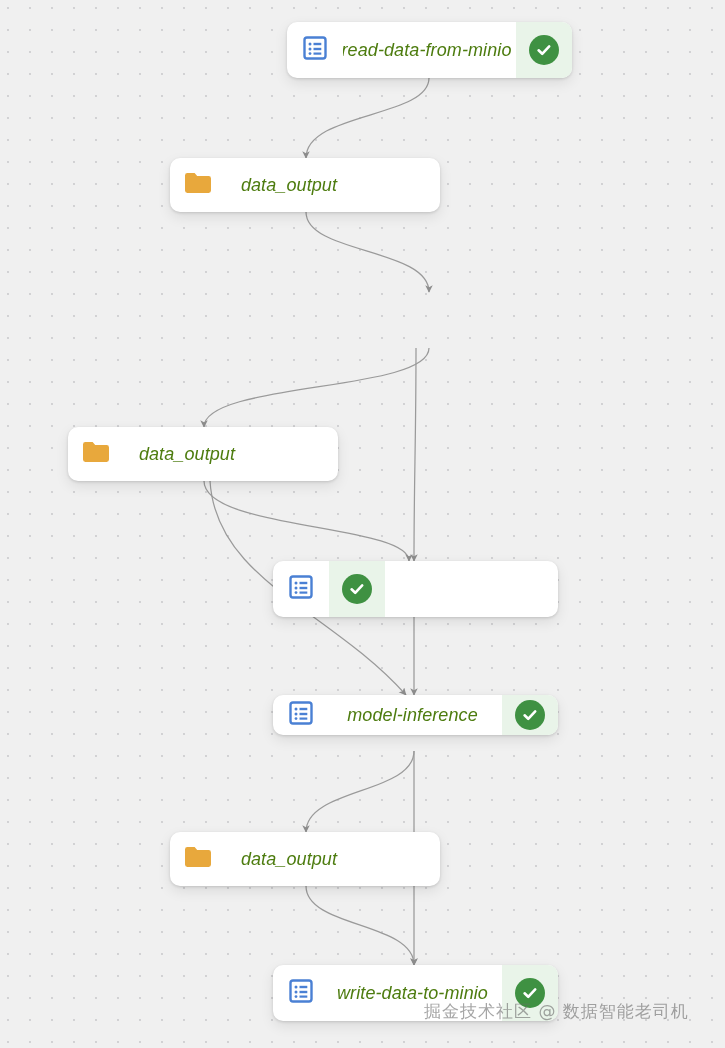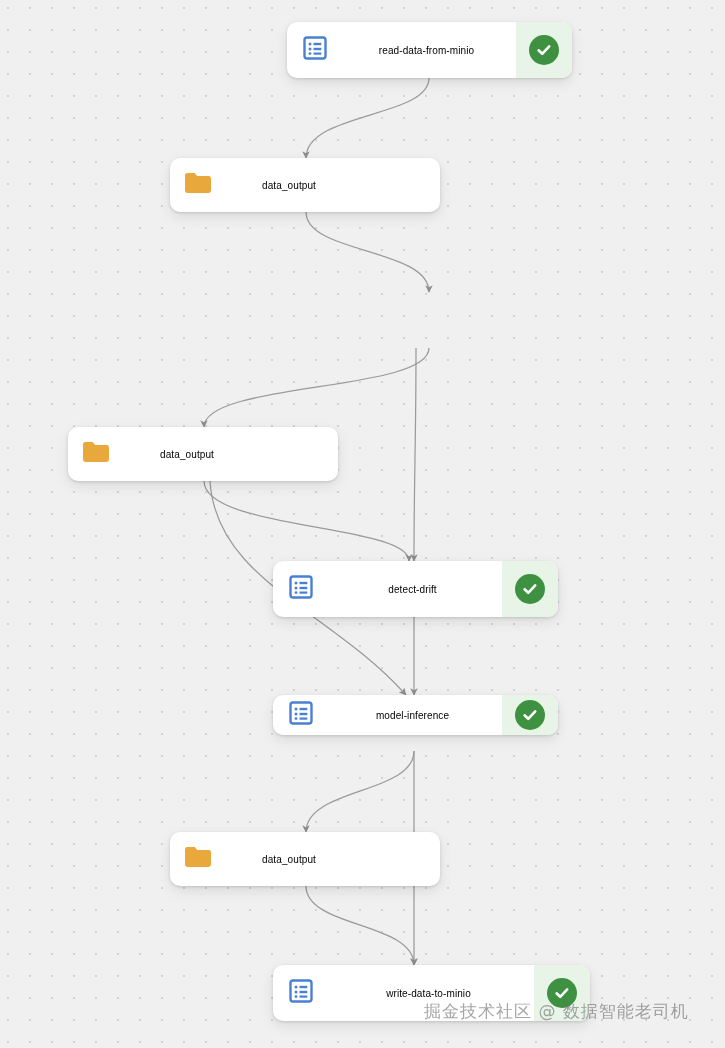--- a/index.html
+++ b/index.html
@@ -47,26 +47,27 @@
     display: flex;
     align-items: center;
     justify-content: center;
     flex: 0 0 56px;
   }
   .node .label-cell {
     flex: 1 1 auto;
     display: flex;
     align-items: center;
     justify-content: center;
-    font-size: 10px;
-    color: #000000;
+    font-size: 18px;
+    color: #4d7c0f;
     letter-spacing: 0.1px;
     white-space: nowrap;
     overflow: hidden;
     padding-right: 6px;
+    font-style: italic;
   }
   .node .status-cell {
     flex: 0 0 56px;
     width: 56px;
     background: #e9f4e9;
     display: flex;
     align-items: center;
     justify-content: center;
   }
   .node.folder .label-cell {
@@ -180,21 +181,20 @@
           <rect x="1.5" y="1.5" width="21" height="21" rx="2.5" fill="none" stroke="#4a80d4" stroke-width="2.4"></rect>
           <circle cx="7" cy="8" r="1.5" fill="#4a80d4"></circle>
           <circle cx="7" cy="13" r="1.5" fill="#4a80d4"></circle>
           <circle cx="7" cy="17.6" r="1.4" fill="#4a80d4"></circle>
           <rect x="10.5" y="6.8" width="7.8" height="2.4" fill="#4a80d4"></rect>
           <rect x="10.5" y="11.8" width="7.8" height="2.4" fill="#4a80d4"></rect>
           <rect x="10.5" y="16.5" width="7.8" height="2.2" fill="#4a80d4"></rect>
         </svg>
       </span>
     </div>
-    <div class="label-cell">detect-drift</div>
     <div class="status-cell">
       <span class="check">
         <svg width="18" height="18" viewBox="0 0 18 18">
           <path d="M3.6 9.3 L7.2 12.8 L14.2 5.4" fill="none" stroke="#ffffff" stroke-width="2.6" stroke-linecap="round" stroke-linejoin="round"></path>
         </svg>
       </span>
     </div>
   </div>
 
   <div class="node task" style="left:273px; top:695px; width:285px; height:40px;">
@@ -225,21 +225,21 @@
     <div class="icon-cell">
       <span>
         <svg width="28" height="24" viewBox="0 0 28 24">
           <path d="M1 4.5 a2.4 2.4 0 0 1 2.4-2.4 h7.2 l2.6 2.9 h11.4 a2.4 2.4 0 0 1 2.4 2.4 v12.2 a2.4 2.4 0 0 1 -2.4 2.4 h-21.2 a2.4 2.4 0 0 1 -2.4 -2.4 z" fill="#e8a83c"></path>
         </svg>
       </span>
     </div>
     <div class="label-cell">data_output</div>
   </div>
 
-  <div class="node task" style="left:273px; top:965px; width:317px; height:56px;">
+  <div class="node task" style="left:273px; top:965px; width:285px; height:56px;">
     <div class="icon-cell">
       <span>
         <svg width="24" height="24" viewBox="0 0 24 24">
           <rect x="1.5" y="1.5" width="21" height="21" rx="2.5" fill="none" stroke="#4a80d4" stroke-width="2.4"></rect>
           <circle cx="7" cy="8" r="1.5" fill="#4a80d4"></circle>
           <circle cx="7" cy="13" r="1.5" fill="#4a80d4"></circle>
           <circle cx="7" cy="17.6" r="1.4" fill="#4a80d4"></circle>
           <rect x="10.5" y="6.8" width="7.8" height="2.4" fill="#4a80d4"></rect>
           <rect x="10.5" y="11.8" width="7.8" height="2.4" fill="#4a80d4"></rect>
           <rect x="10.5" y="16.5" width="7.8" height="2.2" fill="#4a80d4"></rect>

